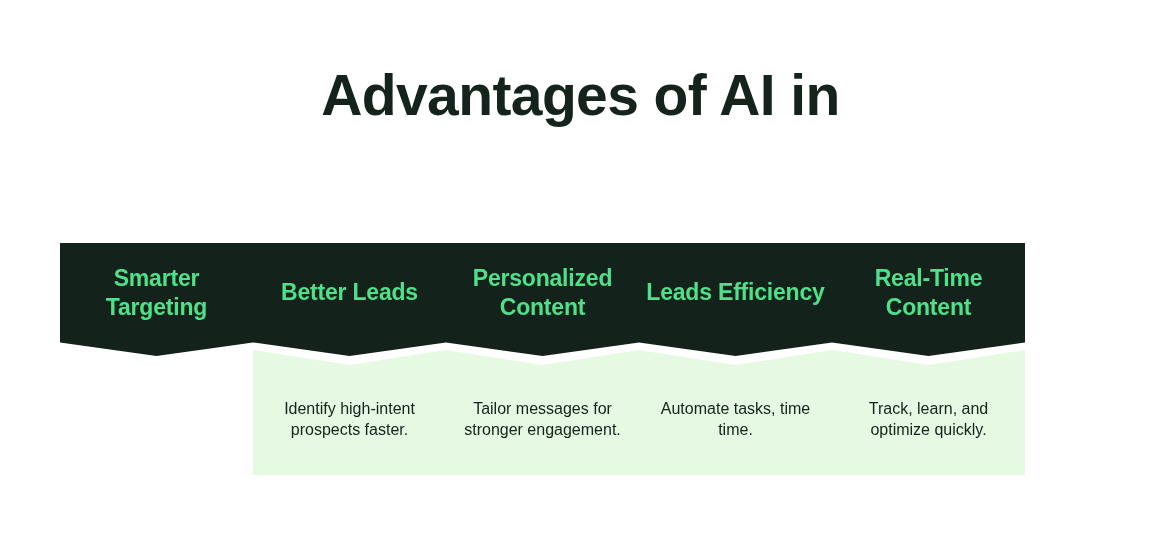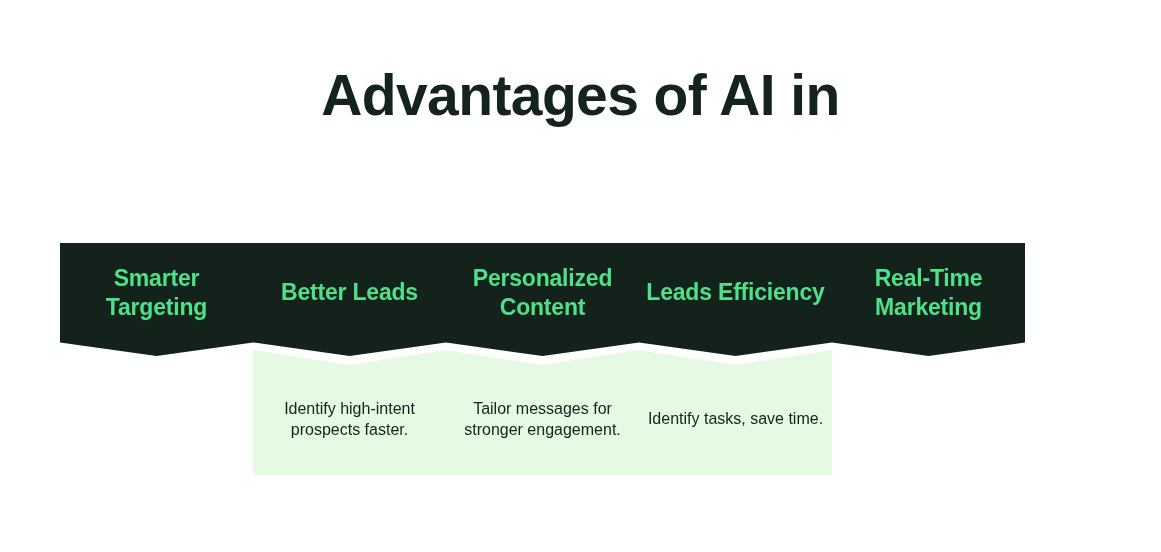--- a/index.html
+++ b/index.html
@@ -150,24 +150,27 @@
       <div class="card-body">
         <span class="card-body-text">Tailor messages for stronger engagement.</span>
       </div>
     </div>
 
     <div class="card">
       <div class="card-head">
         <span class="card-head-text">Leads Efficiency</span>
       </div>
       <div class="card-body">
-        <span class="card-body-text">Identify tasks, save time.</span>
+        <span class="card-body-text">Automate tasks, time time.</span>
       </div>
     </div>
 
     <div class="card">
       <div class="card-head">
-        <span class="card-head-text">Real-Time Marketing</span>
+        <span class="card-head-text">Real-Time Content</span>
+      </div>
+      <div class="card-body">
+        <span class="card-body-text">Track, learn, and optimize quickly.</span>
       </div>
     </div>
 
   </div>
 </div>
 
 </body></html>

